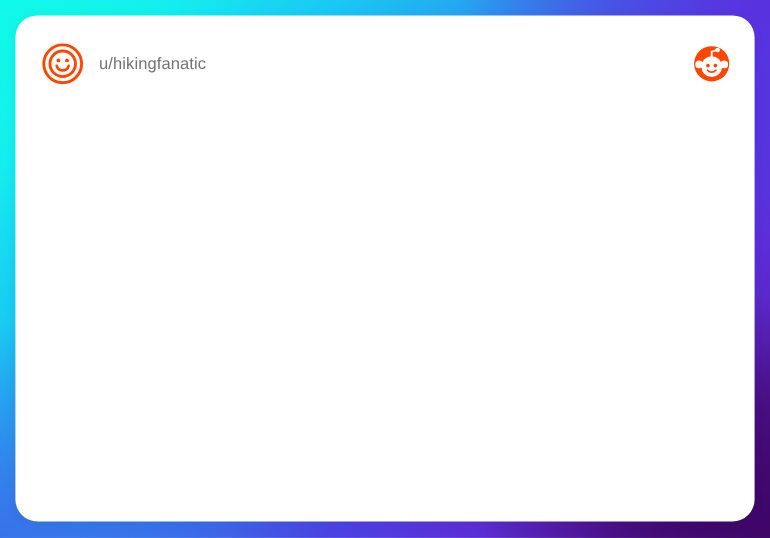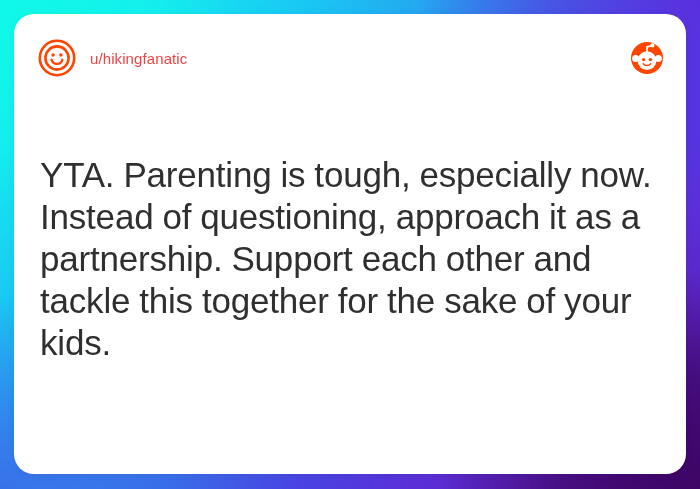--- a/index.html
+++ b/index.html
@@ -106,21 +106,21 @@
   }
   #avatar {
     width: 38px;
     height: 38px;
     flex: 0 0 38px;
     display: block;
   }
   #username {
     margin-left: 14px;
     font-size: 15px;
-    color: #ef4444;
+    color: #737373;
     letter-spacing: 0.1px;
     white-space: nowrap;
     font-family: "Liberation Sans", sans-serif;
   }
   #header-spacer {
     flex: 1 1 auto;
   }
   #reddit-logo {
     width: 34px;
     height: 34px;
@@ -180,17 +180,16 @@
           <path d="M13.2 22.8 a4.9 4.9 0 0 0 7.6 0" fill="none" stroke="#FF4500" stroke-width="1.5" stroke-linecap="round"></path>
           <path d="M17 10.3 L17 5.9 L21.6 4.6" fill="none" stroke="#ffffff" stroke-width="1.7" stroke-linecap="round" stroke-linejoin="round"></path>
           <circle cx="22.4" cy="4.4" r="2.1" fill="#ffffff"></circle>
           <circle cx="5.6" cy="17.6" r="3.5" fill="#ffffff"></circle>
           <circle cx="28.4" cy="17.6" r="3.5" fill="#ffffff"></circle>
         </svg>
       </span>
 
     </div>
 
-    <div id="post-body">YTA. Parenting is tough, especially now. Instead of questioning, approach it as a partnership. Support each other and tackle this together for the sake of your kids.</div>
 
   </div>
 
 </div>
 
 </body></html>

